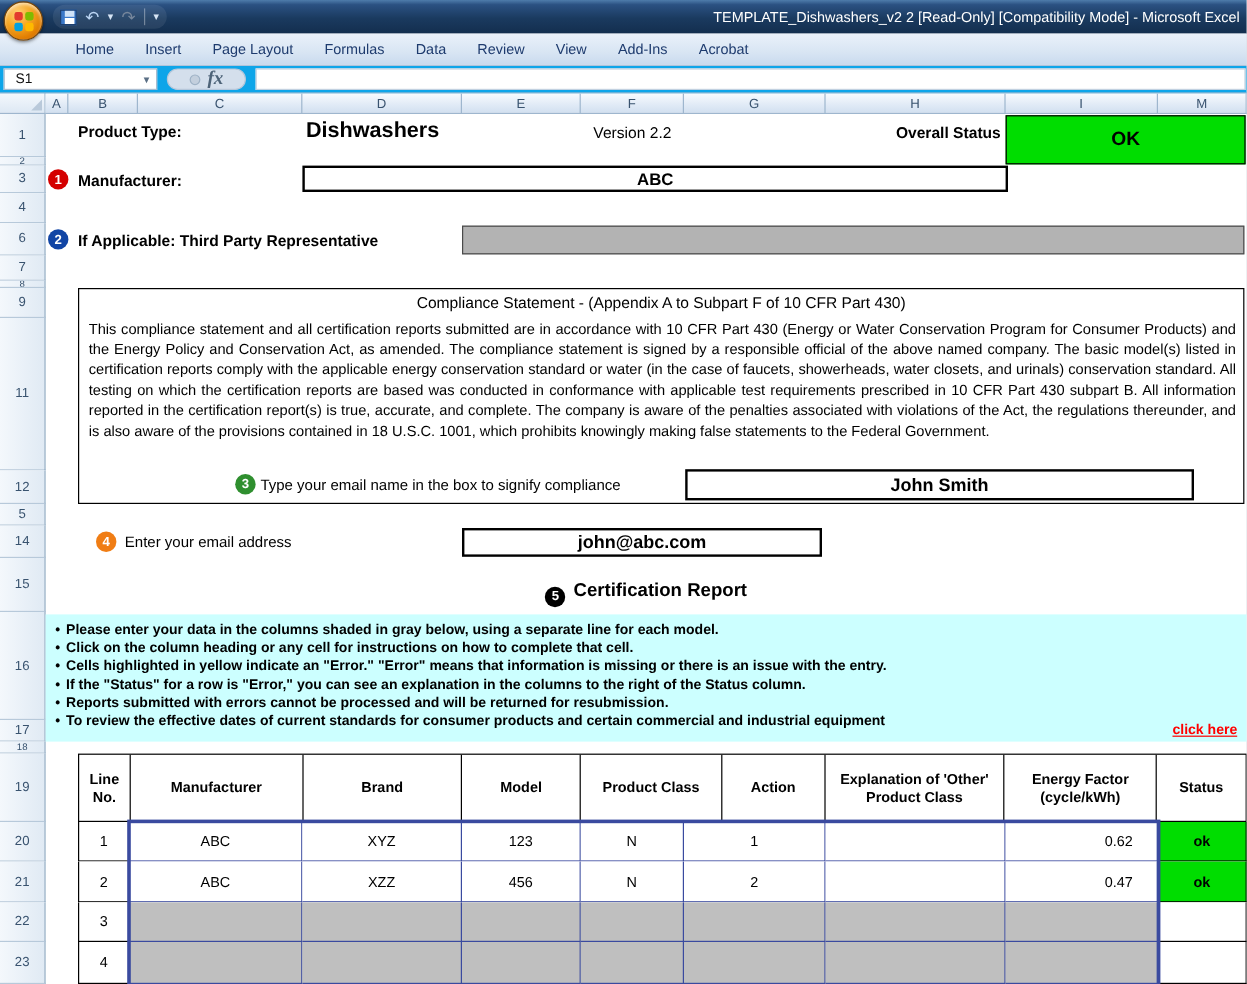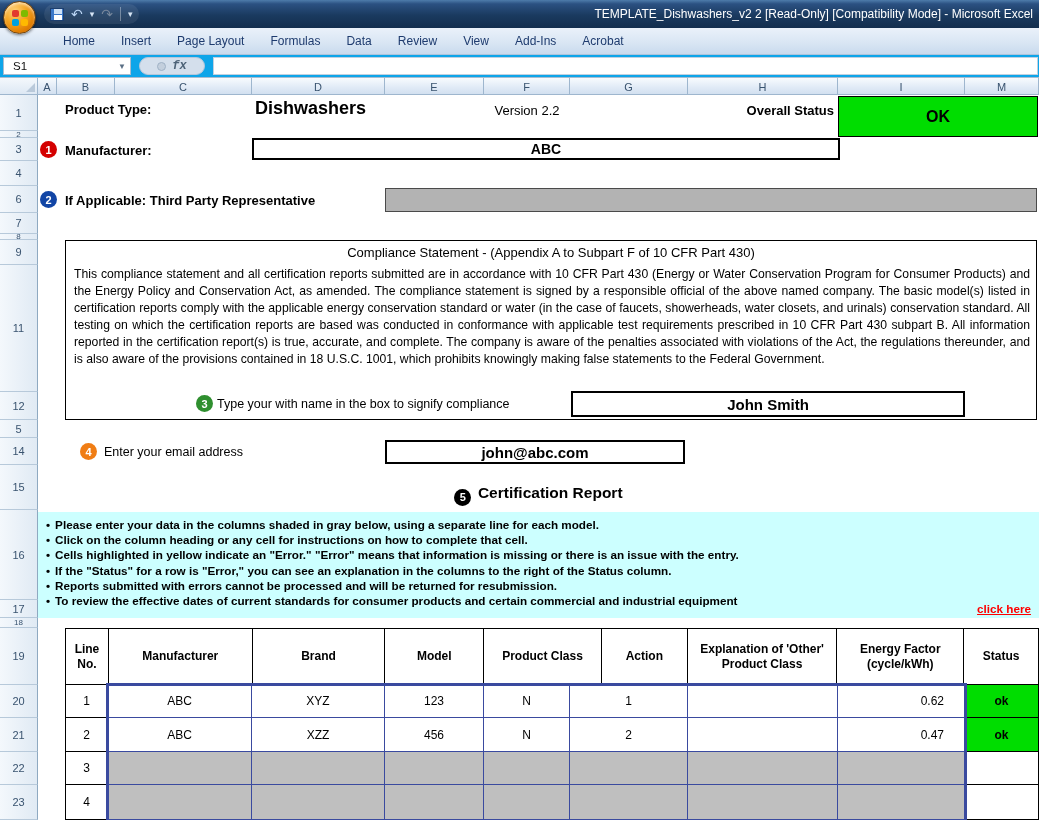--- a/index.html
+++ b/index.html
@@ -42,22 +42,22 @@
   
   .fbar { left:0; top:55px; width:1039px; height:23px; background:#0ea5e9;
     border-bottom:1px solid #aabccf; display:flex; align-items:center; }
   .namebox { margin-left:3px; width:128px; height:18px; background:#ffffff; border:1px solid #aabccf;
     display:flex; align-items:center; font-size:11.5px; color:#111; }
   .namebox .nb-text { padding-left:9px; flex:1; }
   .nb-caret { font-size:8px; color:#5a6f85; padding-right:4px; cursor:pointer; }
   .fx-pill { margin-left:8px; width:66px; height:18px; background:#d4dfec; border:1px solid #b6c7da;
     border-radius:9px; display:flex; align-items:center; justify-content:center; gap:6px; }
   .fx-dot { width:9px; height:9px; border-radius:50%; background:#c3cfdd; border:1px solid #9fb2c6; }
-  .fx-label { font-family:Liberation Mono, monospace; font-style:italic; font-weight:bold;
-    font-size:12px; color:#4d6378; }
+  .fx-label { font-family:Liberation Serif, serif; font-style:italic; font-weight:bold;
+    font-size:16px; color:#4d6378; }
   .fx-field { flex:1; height:18px; background:#ffffff; border:1px solid #c2d1e0; margin:0 1px 0 8px; }
 
   
   .corner { left:0; top:78px; width:38px; height:17px;
     background:linear-gradient(180deg,#f4f8fc,#dde8f4); border-right:1px solid #9eb6ce; border-bottom:1px solid #9eb6ce; }
   .corner::after { content:""; position:absolute; right:2px; bottom:2px; border-left:9px solid transparent;
     border-bottom:9px solid #b9c9da; }
   .colheads { left:38px; top:78px; width:1001px; height:17px; display:flex;
     background:linear-gradient(180deg,#f8fbfe,#e0eaf6 60%,#d2e0f0); border-bottom:1px solid #9eb6ce; }
   .colhead { height:17px; border-right:1px solid #9eb6ce; font-size:11px; color:#39536f;
@@ -203,22 +203,22 @@
   <div class="inputbox abs" style="left:252px;top:138px;width:588px;height:22px;font-size:14px">ABC</div>
 
   <div class="marker m-blue abs" style="left:40px;top:191px">2</div>
   <div class="abs lbl bold" style="left:65px;top:193px">If Applicable:  Third Party Representative</div>
   <div class="graybox abs" style="left:385px;top:188px;width:652px;height:24px"></div>
 
   <div class="compliance abs">
     <div class="comp-title">Compliance Statement - (Appendix A to Subpart F of 10 CFR Part 430)</div>
     <div class="comp-body">This compliance statement and all certification reports submitted are in accordance with 10 CFR Part 430 (Energy or Water Conservation Program for Consumer Products) and the Energy Policy and Conservation Act, as amended. The compliance statement is signed by a responsible official of the above named company.  The basic model(s) listed in certification reports comply with the applicable energy conservation standard or water (in the case of faucets, showerheads, water closets, and urinals) conservation standard.  All testing on which the certification reports are based was conducted in conformance with applicable test requirements prescribed in 10 CFR Part 430 subpart B.  All information reported in the certification report(s) is true, accurate, and complete.  The company is aware of the penalties associated with violations of the Act, the regulations thereunder, and is also aware of the provisions contained in 18 U.S.C. 1001, which prohibits knowingly making false statements to the Federal Government.</div>
     <div class="marker m-green" style="position:absolute;left:130px;top:154px">3</div>
-    <div style="position:absolute;left:151px;top:156px;font-size:12.5px;white-space:nowrap">Type your with name in the box to signify compliance</div>
-    <div class="inputbox" style="position:absolute;left:505px;top:150px;width:394px;height:26px;font-size:15px">John Smith</div>
+    <div style="position:absolute;left:151px;top:156px;font-size:12.5px;white-space:nowrap">Type your email name in the box to signify compliance</div>
+    <div class="inputbox" style="position:absolute;left:505px;top:150px;width:424px;height:26px;font-size:15px">John Smith</div>
   </div>
 
   <div class="marker m-orange abs" style="left:80px;top:443px">4</div>
   <div class="abs" style="left:104px;top:445px;font-size:12.5px">Enter your email address</div>
   <div class="inputbox abs" style="left:385px;top:440px;width:300px;height:24px;font-size:15px">john@abc.com</div>
 
   <div class="abs" style="left:38px;top:484px;width:1001px;text-align:center">
     <span class="marker m-black" style="display:inline-flex;vertical-align:-3px;margin-right:2px">5</span>
     <span class="bold" style="font-size:15.5px">Certification Report</span>
   </div>

